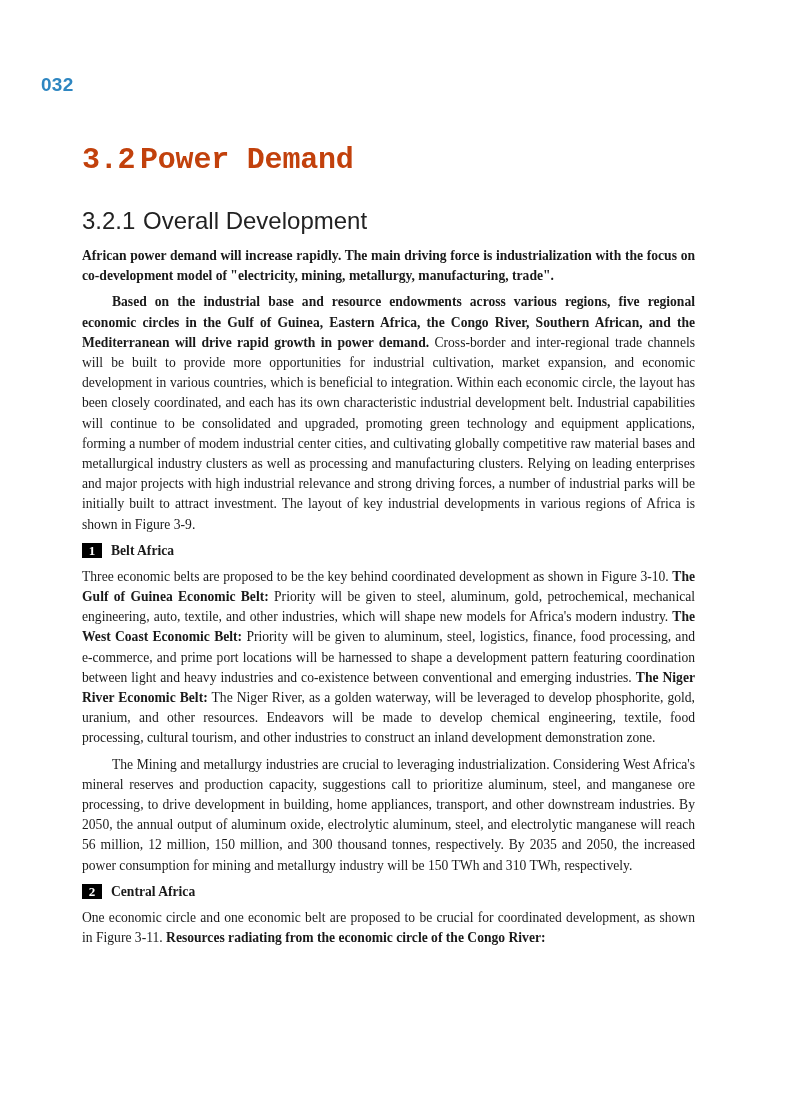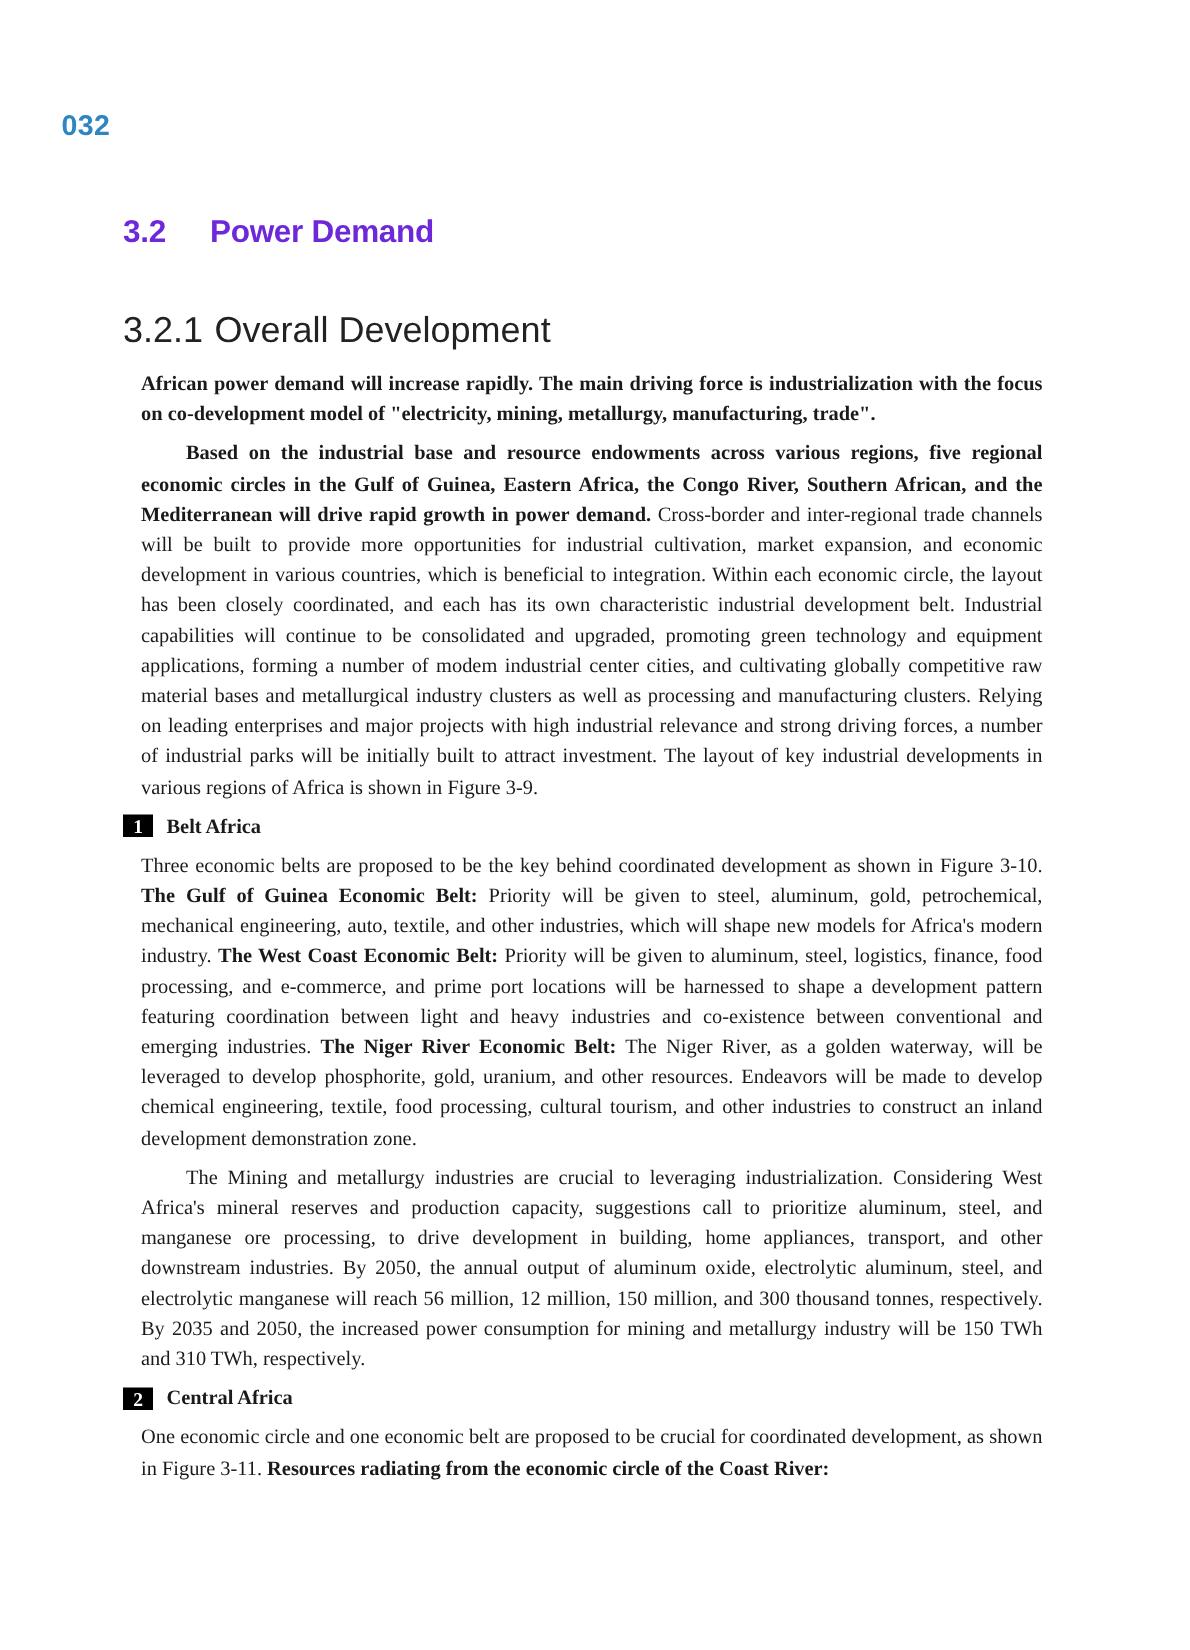--- a/index.html
+++ b/index.html
@@ -4,36 +4,36 @@
   <style>
     html, body { margin: 0; padding: 0; background: #ffffff; }
     body { width: 793px; height: 1100px; position: relative; overflow: hidden; }
     .page-number {
       position: absolute; left: 41px; top: 74px;
       font-family: "Liberation Sans", sans-serif; font-weight: bold;
       font-size: 19px; color: #2e86c1; letter-spacing: 0.3px;
     }
     .section-title {
       position: absolute; left: 82px; top: 143px; margin: 0;
-      font-family: Liberation Sans, sans-serif; font-weight: bold;
-      font-size: 21px; color: #6d28d9; letter-spacing: -0.2px;
+      font-family: Liberation Mono, monospace; font-weight: bold;
+      font-size: 30px; color: #c2410c; letter-spacing: -0.2px;
     }
     .section-title .num { display: inline-block; width: 58px; }
     .subsection-title {
       position: absolute; left: 82px; top: 207px; margin: 0;
       font-family: "Liberation Sans", sans-serif; font-weight: normal;
       font-size: 24px; color: #222;
     }
     .subsection-title .num { display: inline-block; width: 61px; }
     .content {
       position: absolute; left: 82px; top: 246px; width: 613px;
       font-family: "Liberation Serif", serif; font-size: 13.6px;
       line-height: 20.2px; color: #1a1a1a; text-align: justify;
     }
-    .content p { margin: 0 0 6px 12px; }
+    .content p { margin: 0 0 6px 0; }
     .content p.indent { text-indent: 30px; }
     .content b { font-weight: bold; }
     .region-heading {
       margin: 0 0 6px 0; font-weight: bold; font-size: 13.6px; line-height: 20px;
       display: flex; align-items: center;
     }
     .region-badge {
       display: inline-block; background: #000; color: #fff;
       width: 20px; height: 15px; line-height: 15px; text-align: center;
       font-size: 13px; font-weight: bold; margin-right: 9px;
@@ -64,14 +64,14 @@
 
   <p><span>Three economic belts are proposed to be the key behind coordinated development as shown in Figure 3-10. </span><b>The Gulf of Guinea Economic Belt:</b><span> Priority will be given to steel, aluminum, gold, petrochemical, mechanical engineering, auto, textile, and other industries, which will shape new models for Africa's modern industry. </span><b>The West Coast Economic Belt:</b><span> Priority will be given to aluminum, steel, logistics, finance, food processing, and e-commerce, and prime port locations will be harnessed to shape a development pattern featuring coordination between light and heavy industries and co-existence between conventional and emerging industries. </span><b>The Niger River Economic Belt:</b><span> The Niger River, as a golden waterway, will be leveraged to develop phosphorite, gold, uranium, and other resources. Endeavors will be made to develop chemical engineering, textile, food processing, cultural tourism, and other industries to construct an inland development demonstration zone.</span></p>
 
   <p class="indent">The Mining and metallurgy industries are crucial to leveraging industrialization. Considering West Africa's mineral reserves and production capacity, suggestions call to prioritize aluminum, steel, and manganese ore processing, to drive development in building, home appliances, transport, and other downstream industries. By 2050, the annual output of aluminum oxide, electrolytic aluminum, steel, and electrolytic manganese will reach 56 million, 12 million, 150 million, and 300 thousand tonnes, respectively. By 2035 and 2050, the increased power consumption for mining and metallurgy industry will be 150 TWh and 310 TWh, respectively.</p>
 
   <div class="region-heading">
     <span class="region-badge">2</span>
     <span>Central Africa</span>
   </div>
 
-  <p><span>One economic circle and one economic belt are proposed to be crucial for coordinated development, as shown in Figure 3-11. </span><b>Resources radiating from the economic circle of the Coast River:</b></p>
+  <p><span>One economic circle and one economic belt are proposed to be crucial for coordinated development, as shown in Figure 3-11. </span><b>Resources radiating from the economic circle of the Congo River:</b></p>
 </div>
 
 </body></html>

